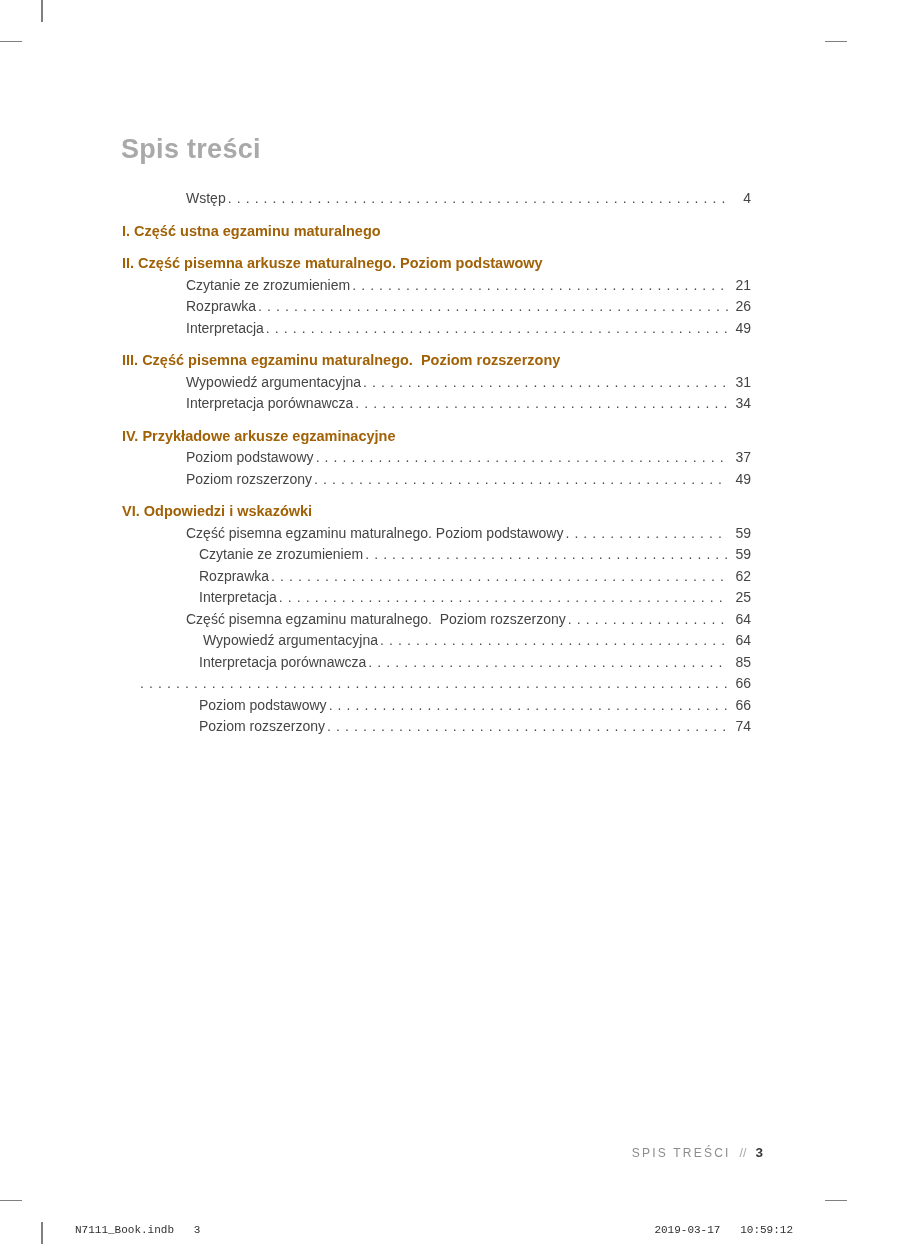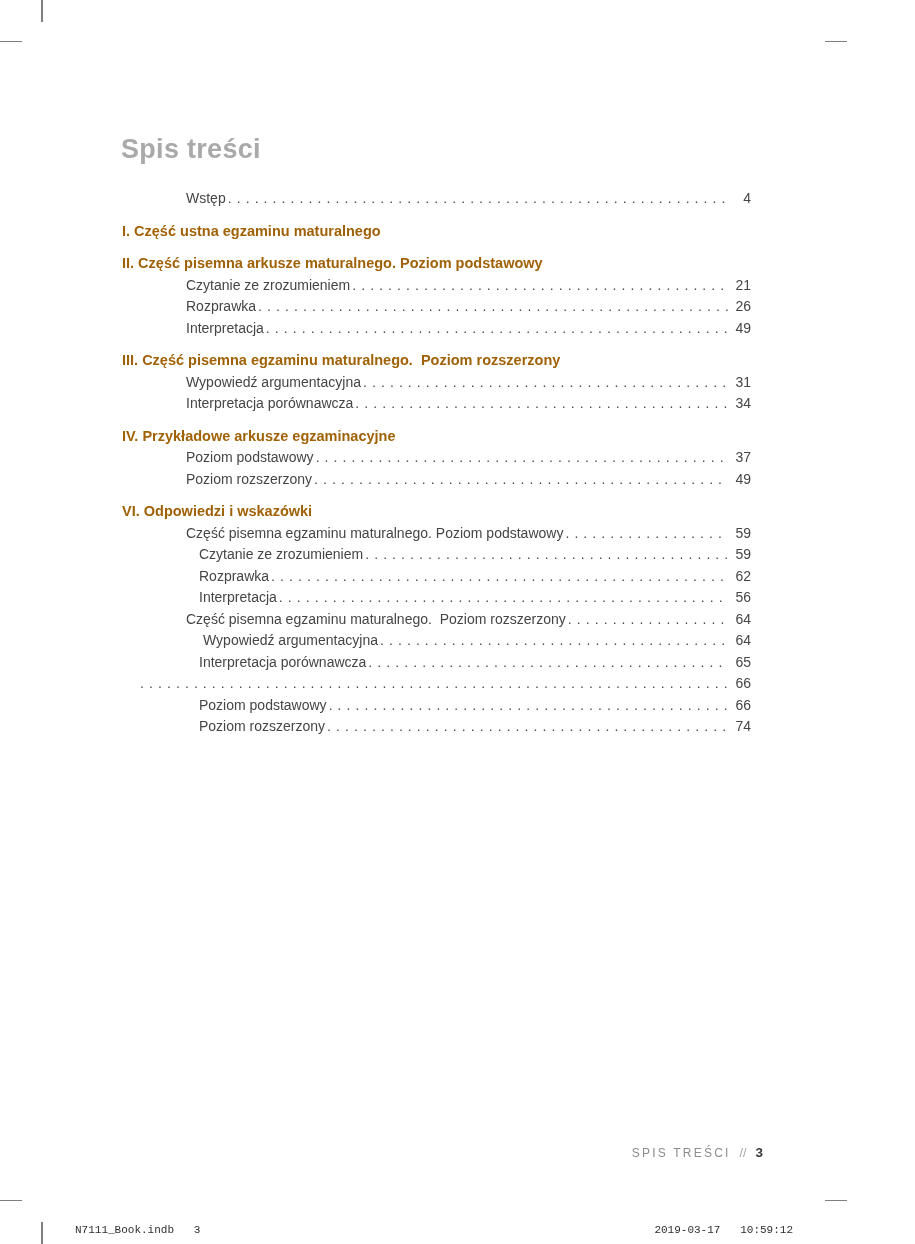--- a/index.html
+++ b/index.html
@@ -170,36 +170,36 @@
         <span class="toc-page">59</span>
       </div>
       <div class="toc-row level-2">
         <span class="toc-label">Rozprawka</span>
         <span class="leader"></span>
         <span class="toc-page">62</span>
       </div>
       <div class="toc-row level-2">
         <span class="toc-label">Interpretacja</span>
         <span class="leader"></span>
-        <span class="toc-page">56</span>
+        <span class="toc-page">25</span>
       </div>
       <div class="toc-row level-1">
         <span class="toc-label">Część pisemna egzaminu maturalnego.  Poziom rozszerzony</span>
         <span class="leader"></span>
         <span class="toc-page">64</span>
       </div>
       <div class="toc-row level-3">
         <span class="toc-label">Wypowiedź argumentacyjna</span>
         <span class="leader"></span>
         <span class="toc-page">64</span>
       </div>
       <div class="toc-row level-2">
         <span class="toc-label">Interpretacja porównawcza</span>
         <span class="leader"></span>
-        <span class="toc-page">65</span>
+        <span class="toc-page">85</span>
       </div>
       <div class="toc-row level-1">
         <span class="leader"></span>
         <span class="toc-page">66</span>
       </div>
       <div class="toc-row level-2">
         <span class="toc-label">Poziom podstawowy</span>
         <span class="leader"></span>
         <span class="toc-page">66</span>
       </div>

